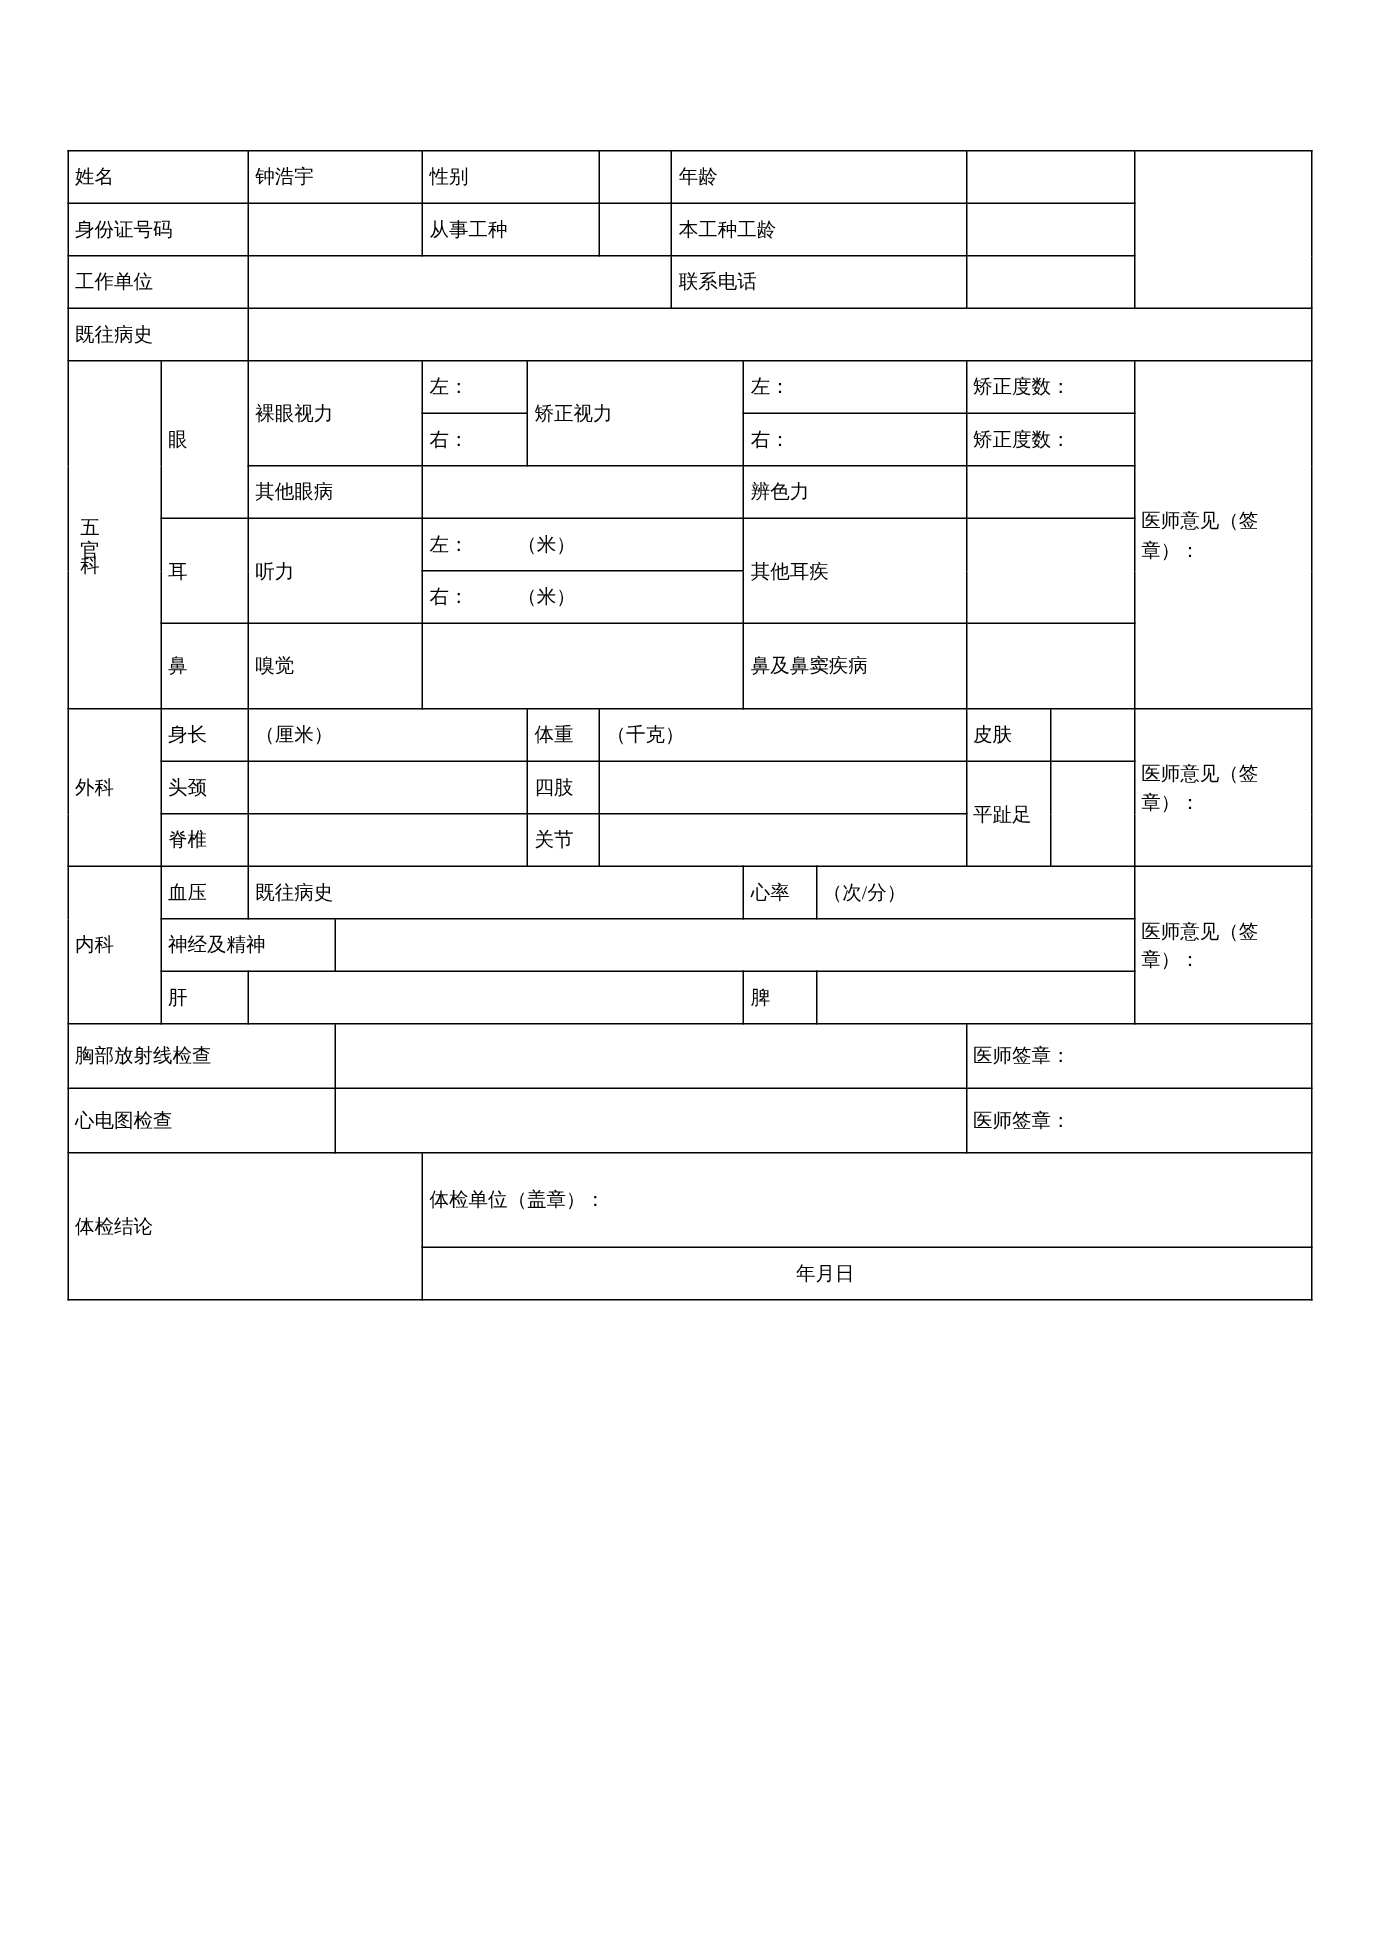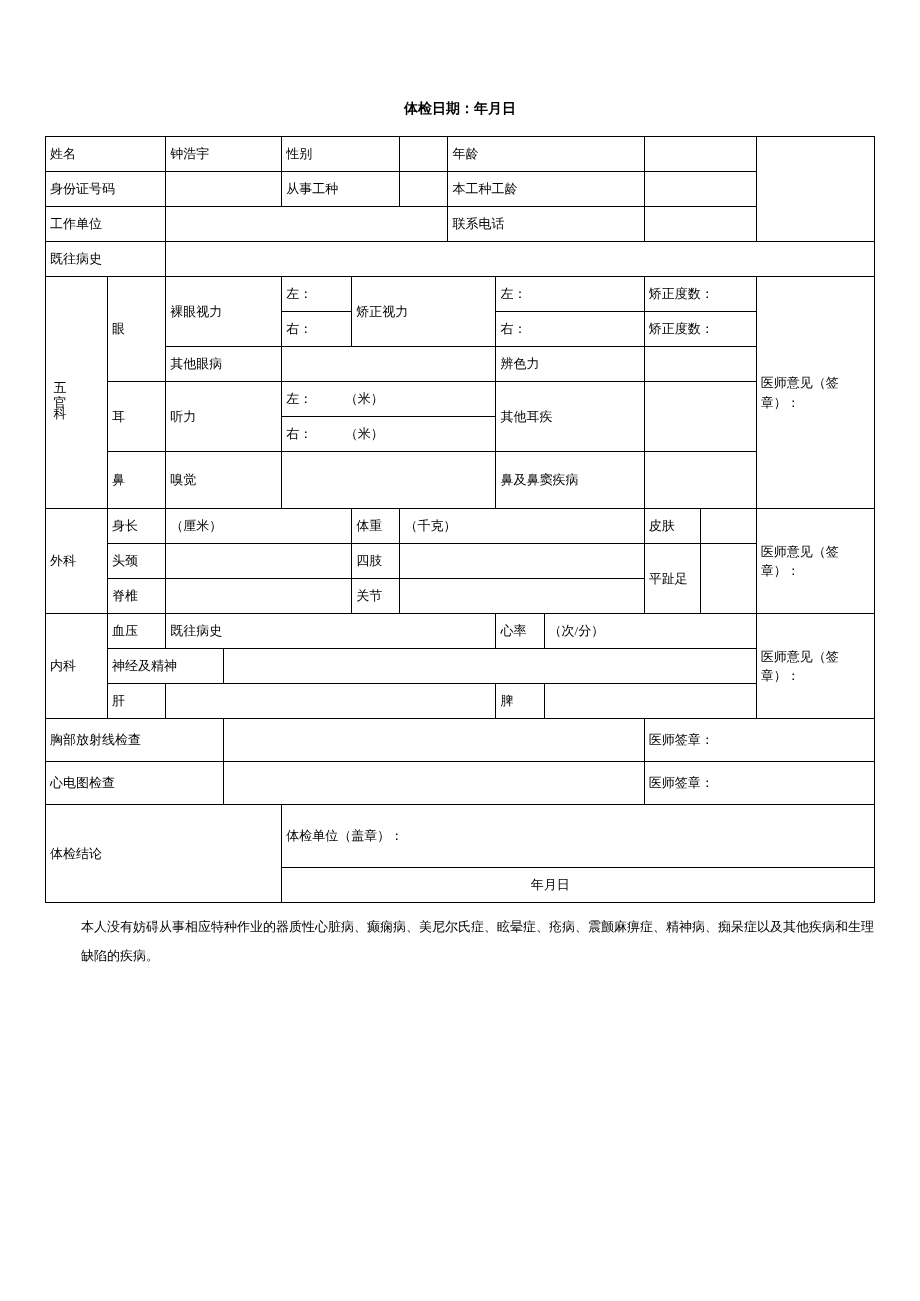--- a/index.html
+++ b/index.html
@@ -51,21 +51,20 @@
   }
   .decl-head { padding-left: 20px; }
   .decl-body { padding-left: 36px; text-indent: 0; }
   .signature { padding-left: 620px; margin-top: 6px; }
 </style>
 </head>
 <body>
 
 <div class="page">
 
-  <div class="exam-date">体检日期：年月日</div>
 
   <table class="form">
     <colgroup>
       <col style="width:62px">
         <col style="width:58px">
         <col style="width:58px">
       <col style="width:58px">
         <col style="width:70px">
         <col style="width:48px">
       <col style="width:48px">
@@ -212,16 +211,15 @@
       <td colspan="4" rowspan="2" class="center" style="height:70px;">体检结论</td>
       <td colspan="9" class="center" style="height:50px;vertical-align:middle;margin-top:20px;">体检单位（盖章）：</td>
     </tr>
     <tr>
       <td colspan="9" class="left" style="text-align:center;padding-right:60px;">年月日</td>
     </tr>
   </tbody>
     </table>
 
   <div class="decl-block">
-    <div class="decl-body">本人没有妨碍从事相应特种作业的器质性心脏病、癫痫病、美尼尔氏症、眩晕症、疮病、震颤麻痹症、精神病、痴呆症以及其他疾病和生理缺陷的疾病。</div>
   </div>
 
 </div>
 
 </body></html>

